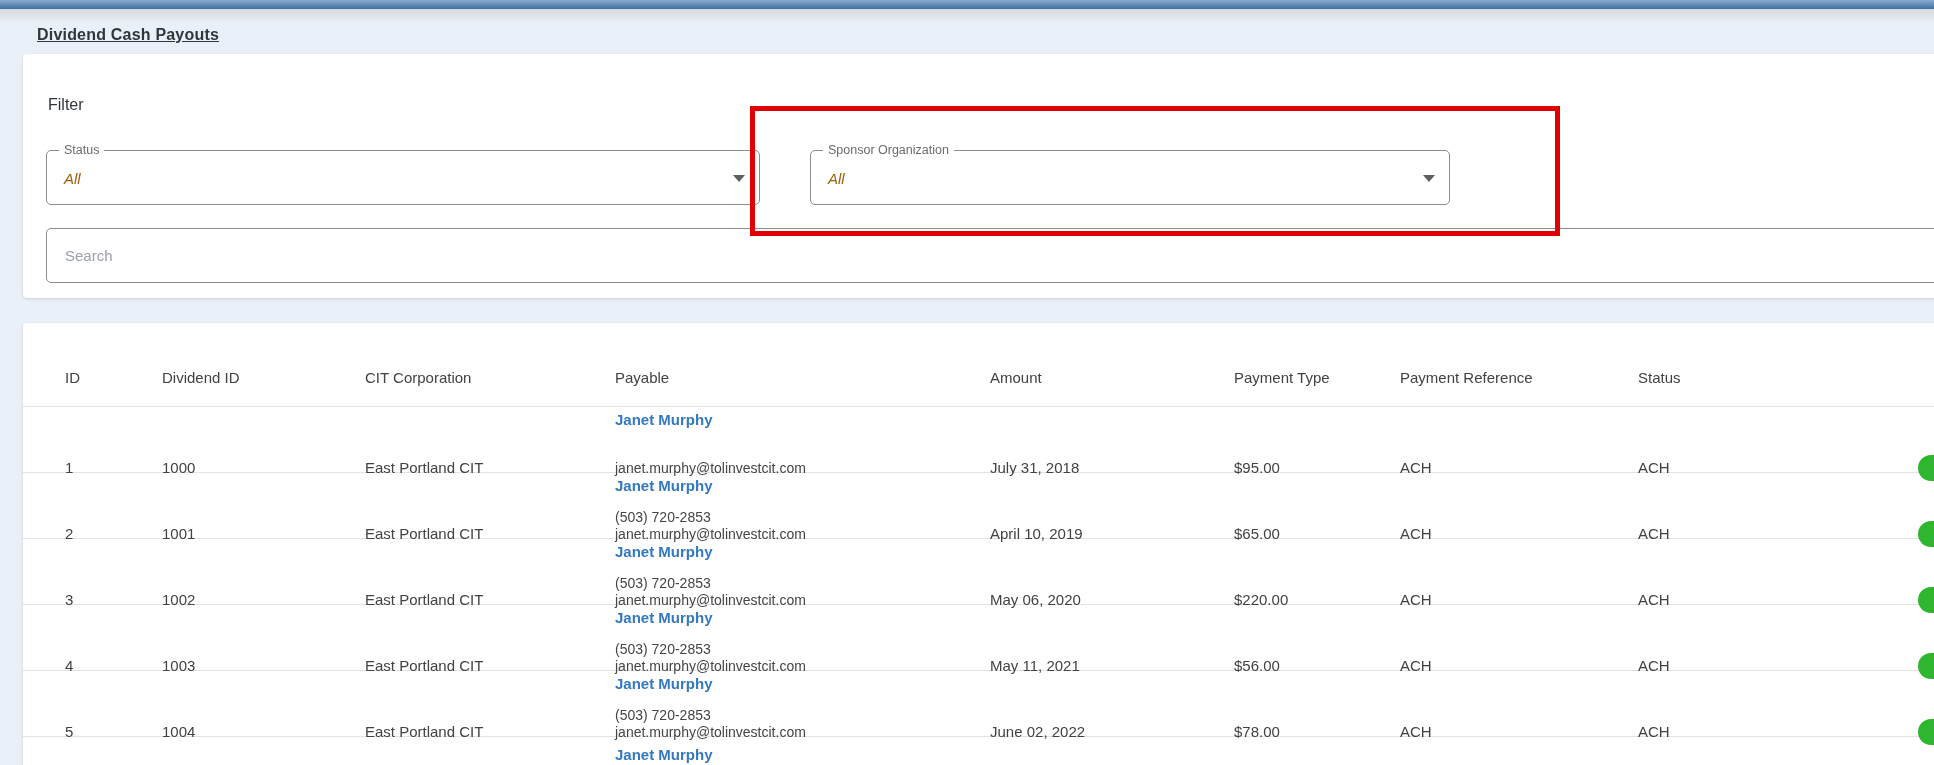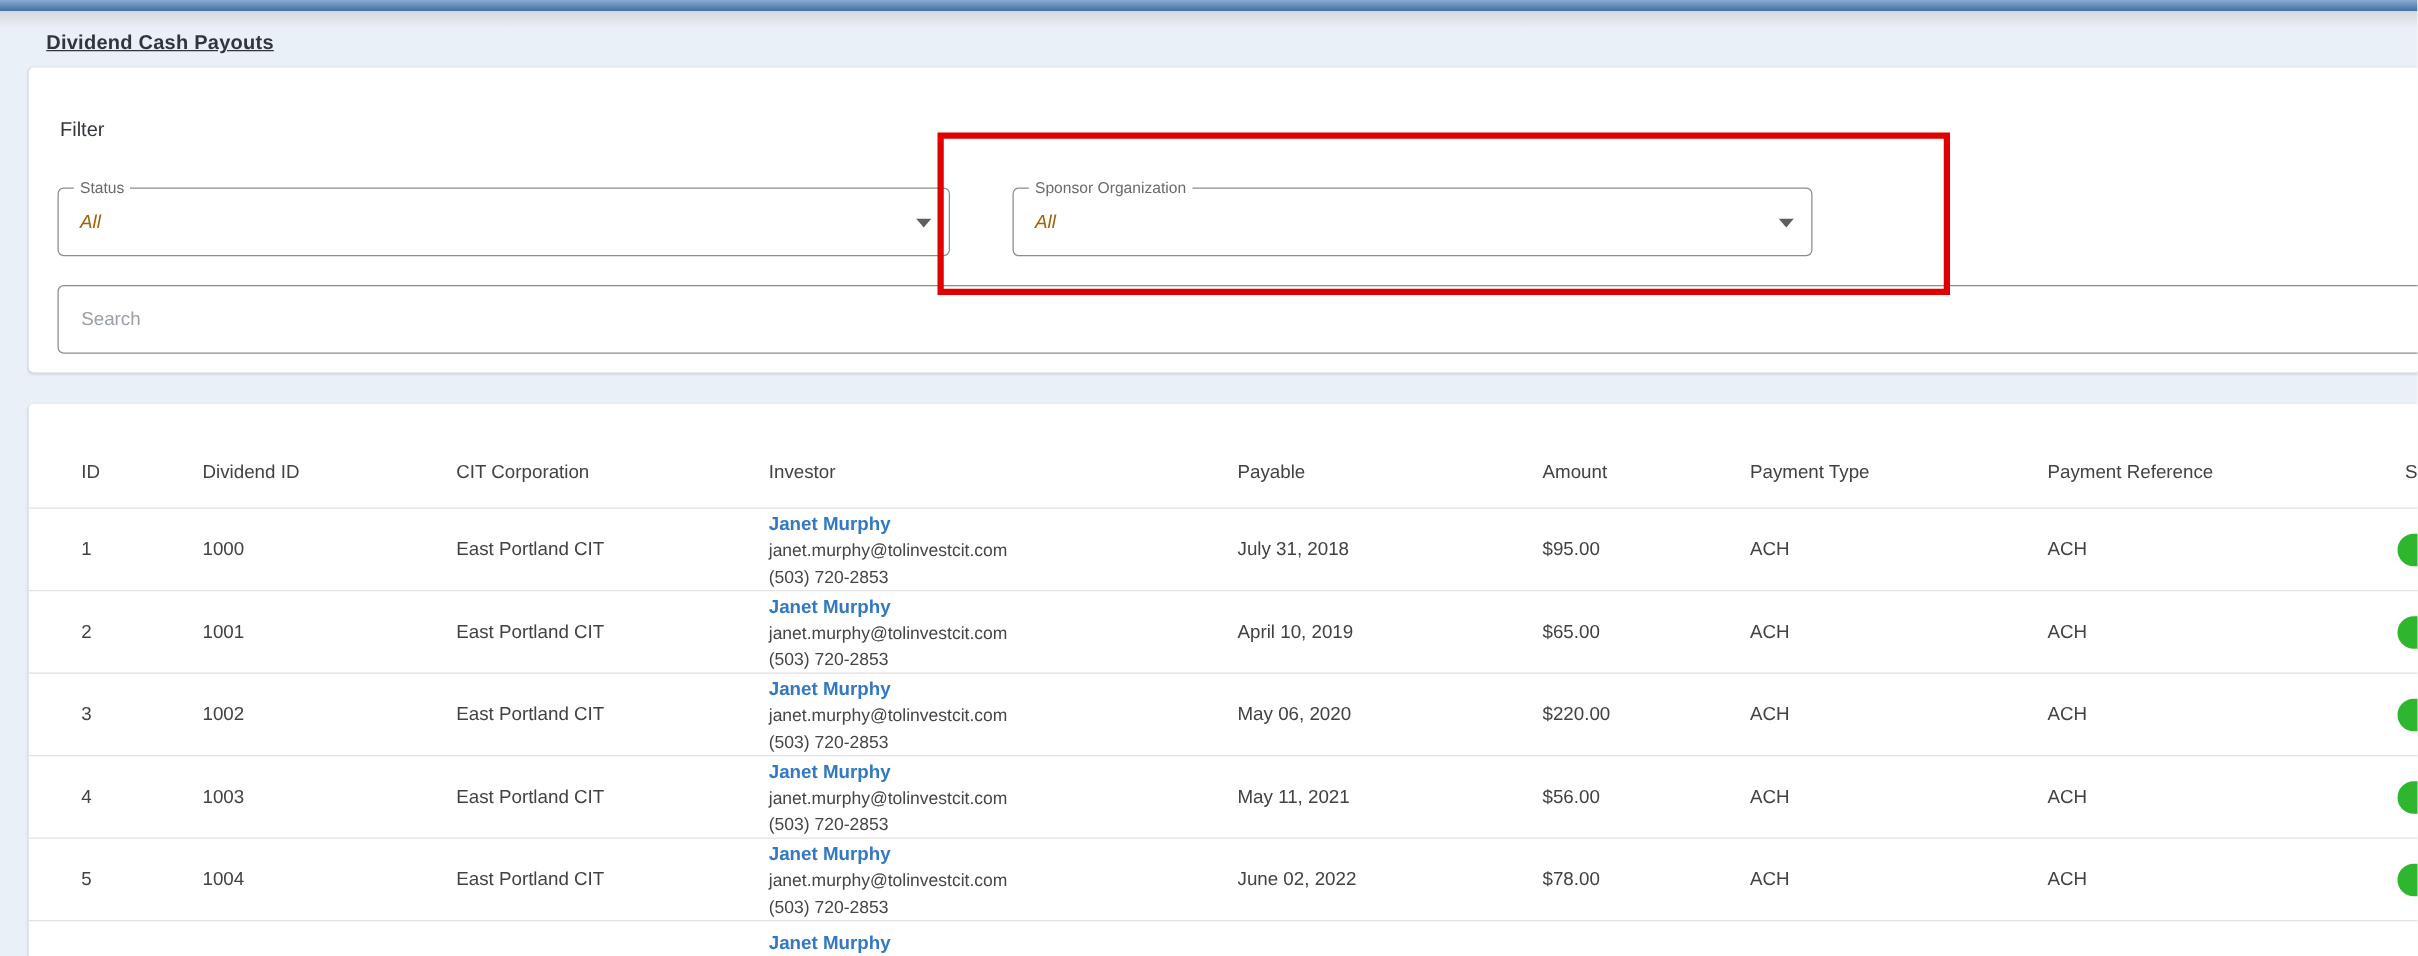--- a/index.html
+++ b/index.html
@@ -88,21 +88,21 @@
     font-size: 15px; color: #424242;
   }
   .t-row {
     height: 66px; align-items: center;
     border-top: 1px solid #e2e2e2;
     font-size: 15px; color: #424242;
   }
   .cell { overflow: visible; white-space: nowrap; }
   .cell-investor { line-height: 21px; padding-top: 2px; }
   .inv-name { color: #3379c2; font-size: 15px; text-decoration: none; cursor: pointer; display: block; font-weight: bold; }
-  .inv-email, .inv-phone { font-size: 14px; color: #454545; }
+  .inv-email, .inv-phone { font-size: 14px; color: #454545; margin-top: 28px; }
   .cell-status { position: relative; height: 100%; }
   .pill {
     position: absolute; left: -6px; top: 50%; transform: translateY(-50%);
     height: 26px; width: 90px; border-radius: 14px; display: block;
   }
   .t-row-partial {
     height: 30px; border-top: 1px solid #e2e2e2; overflow: hidden;
     align-items: start; padding-top: 5px;
   }
 </style>
@@ -132,21 +132,20 @@
   <input class="search-input" type="text" placeholder="Search" style="">
 </section>
 
 <div class="highlight-rect"></div>
 
 <section class="card table-card">
   <div class="t-grid t-head">
     <div class="cell">ID</div>
     <div class="cell">Dividend ID</div>
     <div class="cell">CIT Corporation</div>
-    <div class="cell">Investor</div>
     <div class="cell">Payable</div>
     <div class="cell">Amount</div>
     <div class="cell">Payment Type</div>
     <div class="cell">Payment Reference</div>
     <div class="cell">Status</div>
   </div>
 
   <div id="rows-container">
   <div class="t-grid t-row">
     <div class="cell">1</div>

